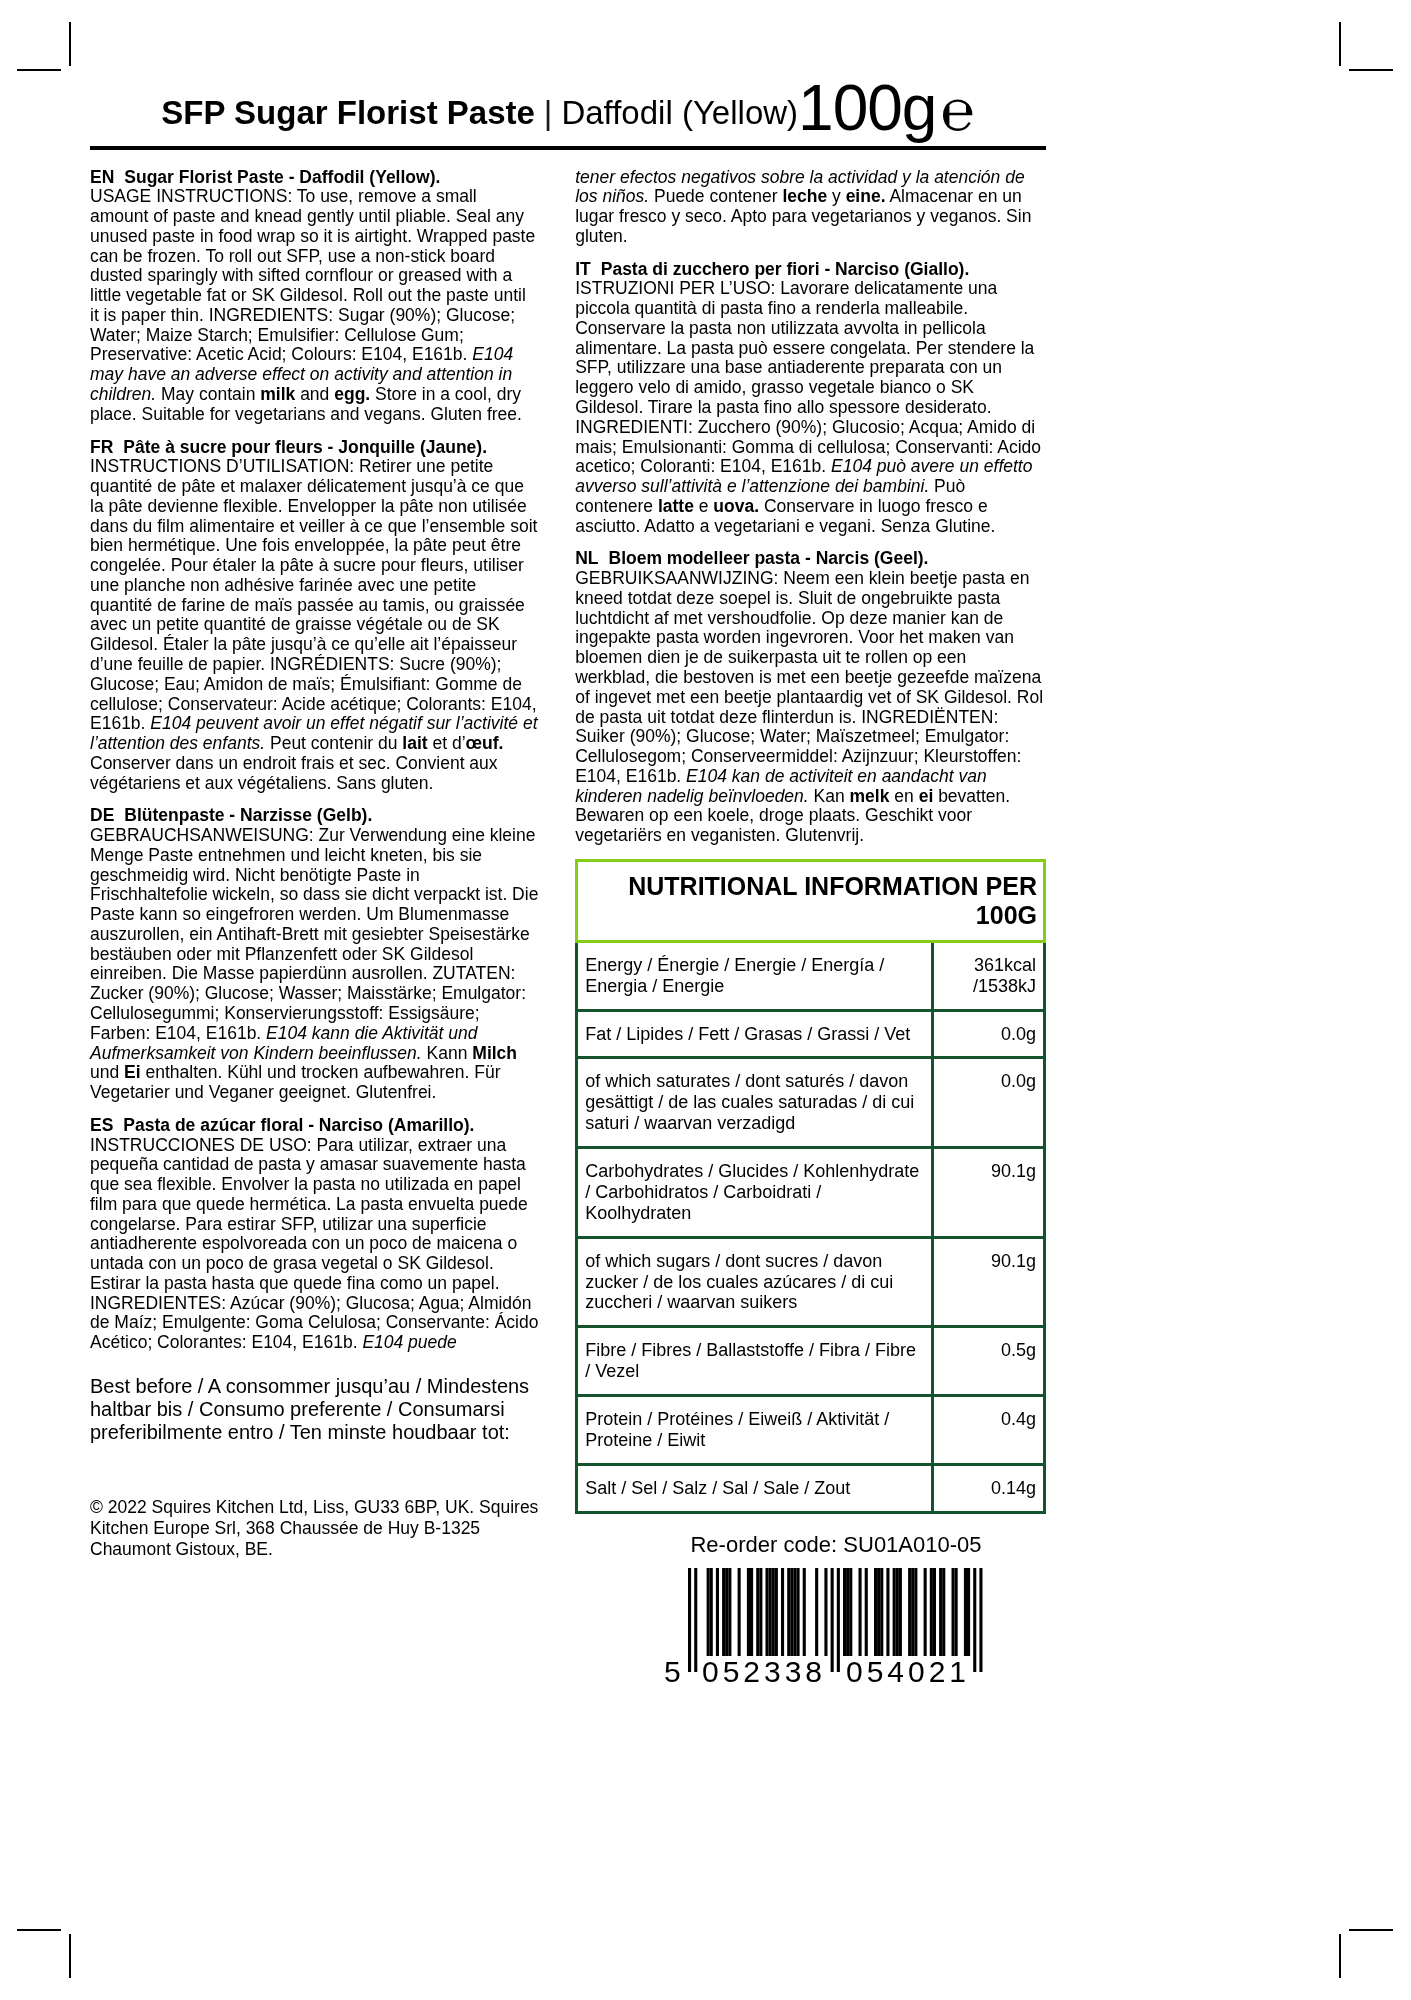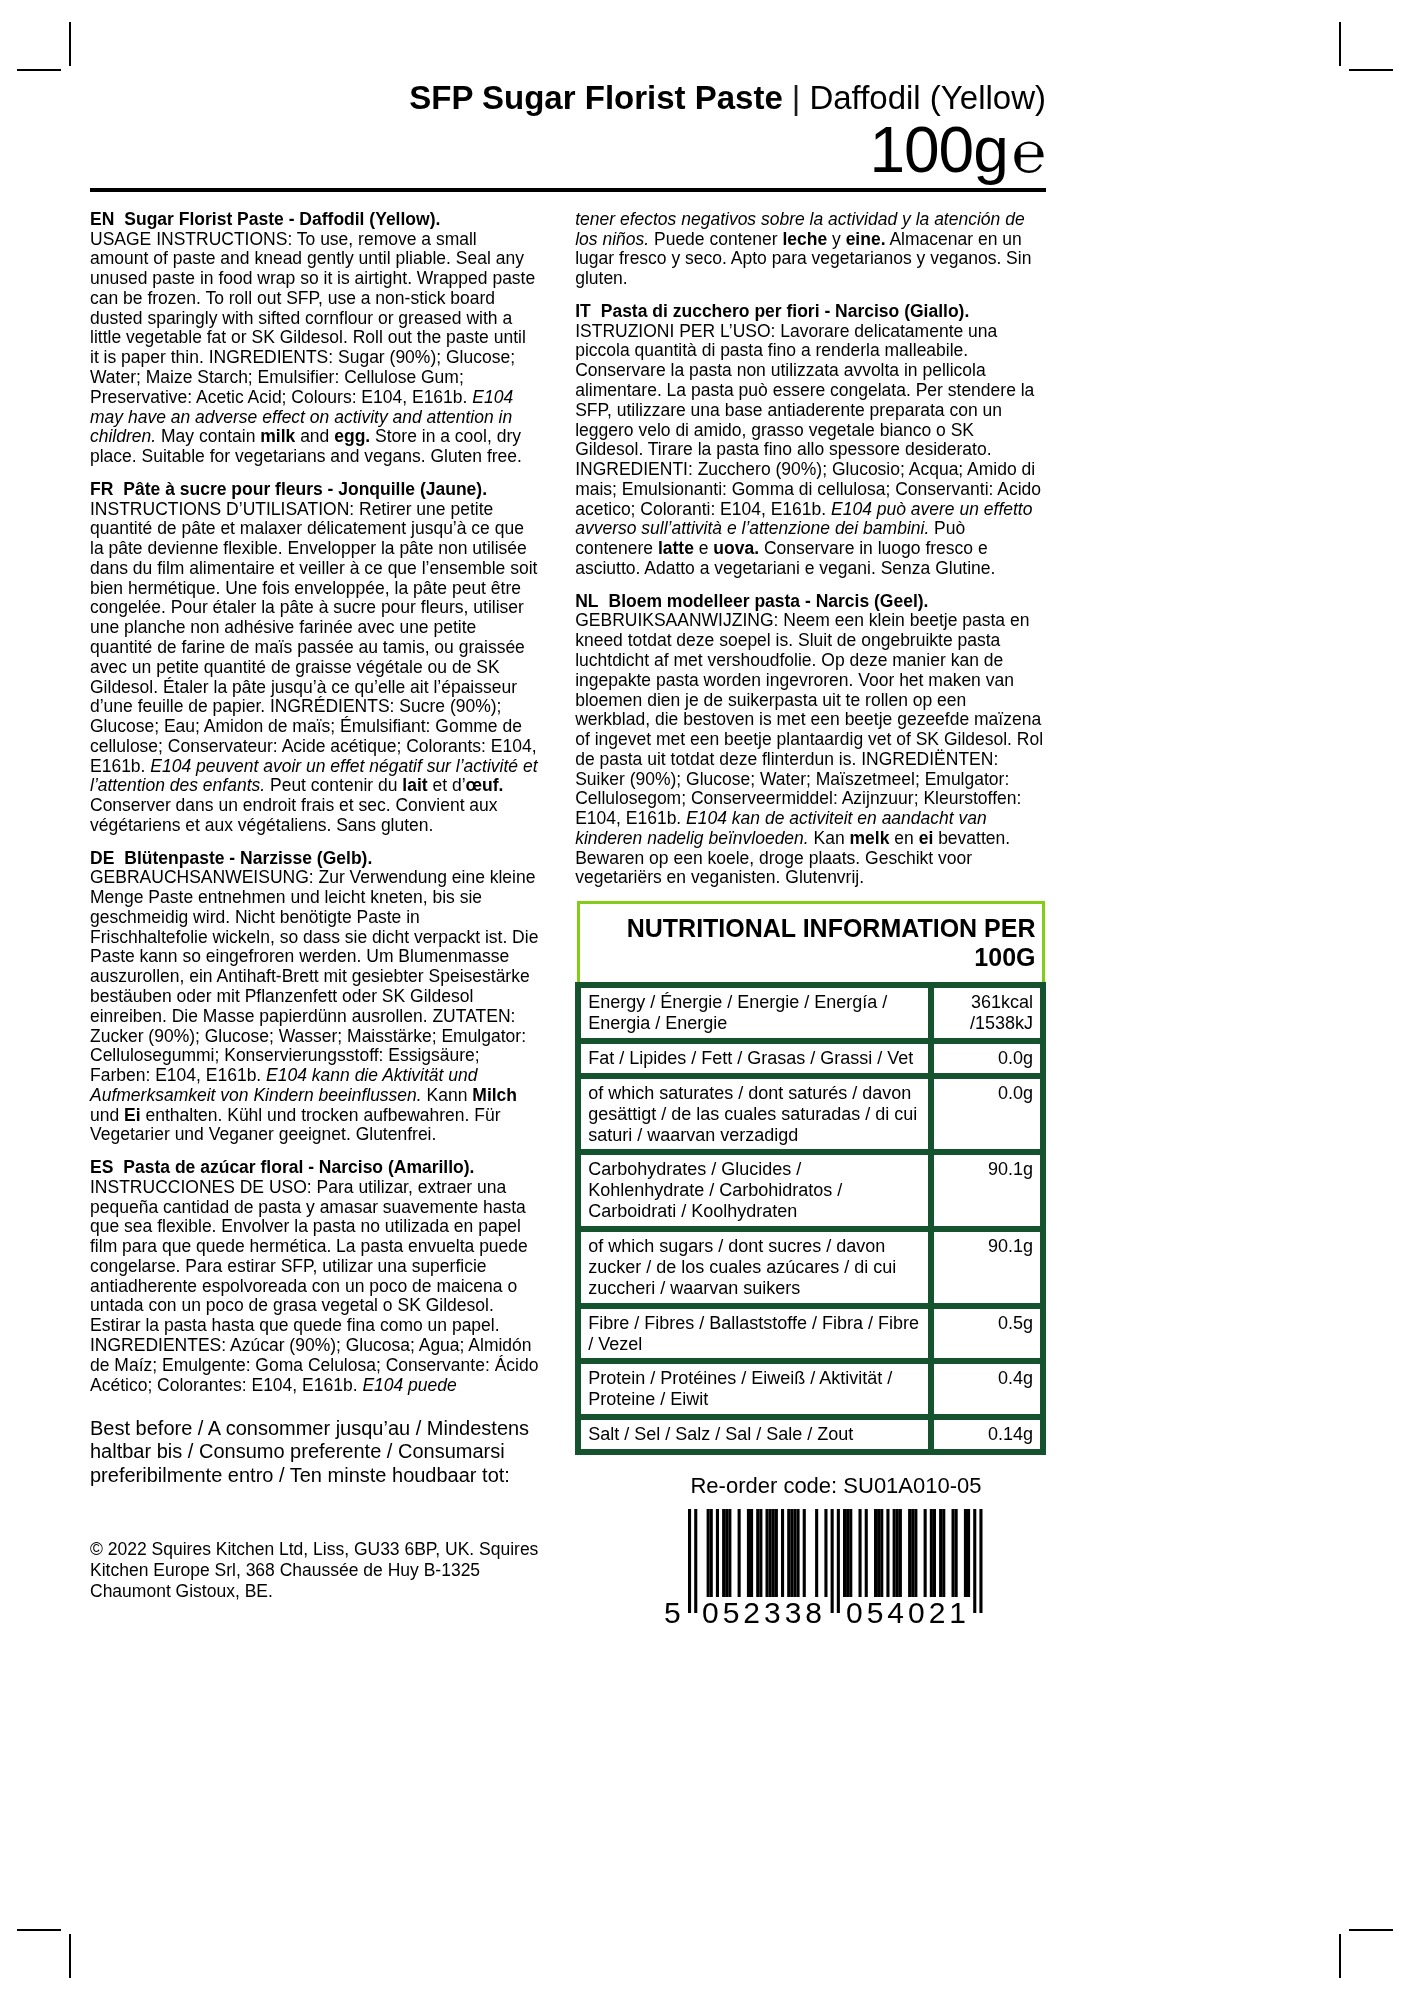--- a/index.html
+++ b/index.html
@@ -7,21 +7,21 @@
   body {
     width:1411px; height:2000px; position:relative; overflow:hidden;
     font-family:"Liberation Sans","DejaVu Sans",sans-serif; color:#000;
   }
   .crop { position:absolute; background:#000; }
   .crop.v { width:2px; height:44px; }
   .crop.h { width:44px; height:2px; }
 
   .page { position:absolute; left:90px; top:80px; width:956px; }
 
-  .header-row { display:flex; justify-content:space-between; align-items:flex-end;flex-direction:column; }
+  .header-row { display:flex; justify-content:center; align-items:flex-end; }
   .title { font-size:33px; white-space:nowrap; line-height:1.1; padding-bottom:6px; }
   .title .prod { font-weight:bold; }
   .title .sep { font-weight:normal; color:#1a1a1a; padding:0 9px; }
   .title .variant { font-weight:normal; }
   .weight { font-size:64px; line-height:0.9; display:flex; align-items:baseline; letter-spacing:-1px; }
   .weight .e-mark { font-size:57px; margin-left:4px; letter-spacing:0; }
 
   .rule { height:4px; background:#000; margin-top:8px; }
 
   .cols { display:flex; gap:36px; margin-top:18px; }
@@ -33,21 +33,21 @@
   .lang-code { margin-right:10px; }
   .lang-body, .para { font-size:17.5px; line-height:1.13; }
   .b { font-weight:bold; }
   .i { font-style:italic; }
 
   .best-before { font-size:20px; line-height:1.16; margin-top:22px; }
   .copyright { font-size:17.5px; line-height:1.2; margin-top:52px; }
 
   .nutri { width:100%; border-collapse:collapse; margin-top:4px; }
   .nutri th { border:3px solid #84cc16; font-size:25px; font-weight:bold; padding:10px 6px; text-align:right; }
-  .nutri td { border:6px solid #14532d; font-size:18px; line-height:1.16; padding:4px 7px; vertical-align:top; }
+  .nutri td { border:3px solid #14532d; font-size:18px; line-height:1.16; padding:12px 7px; vertical-align:top; }
   .nutri td.nv { text-align:right; white-space:pre-line; width:112px; }
 
   .code-wrap { width:352px; margin:18px 34px 0 auto; text-align:center; }
   .reorder { font-size:22px; line-height:1.2; margin-bottom:10px; white-space:nowrap; }
   #barcode-svg { display:block; margin:0 auto; }
   #barcode-svg text { font-family:"Liberation Sans","DejaVu Sans",sans-serif; font-size:30px; fill:#000; }
 </style>
 </head>
 <body>
 

